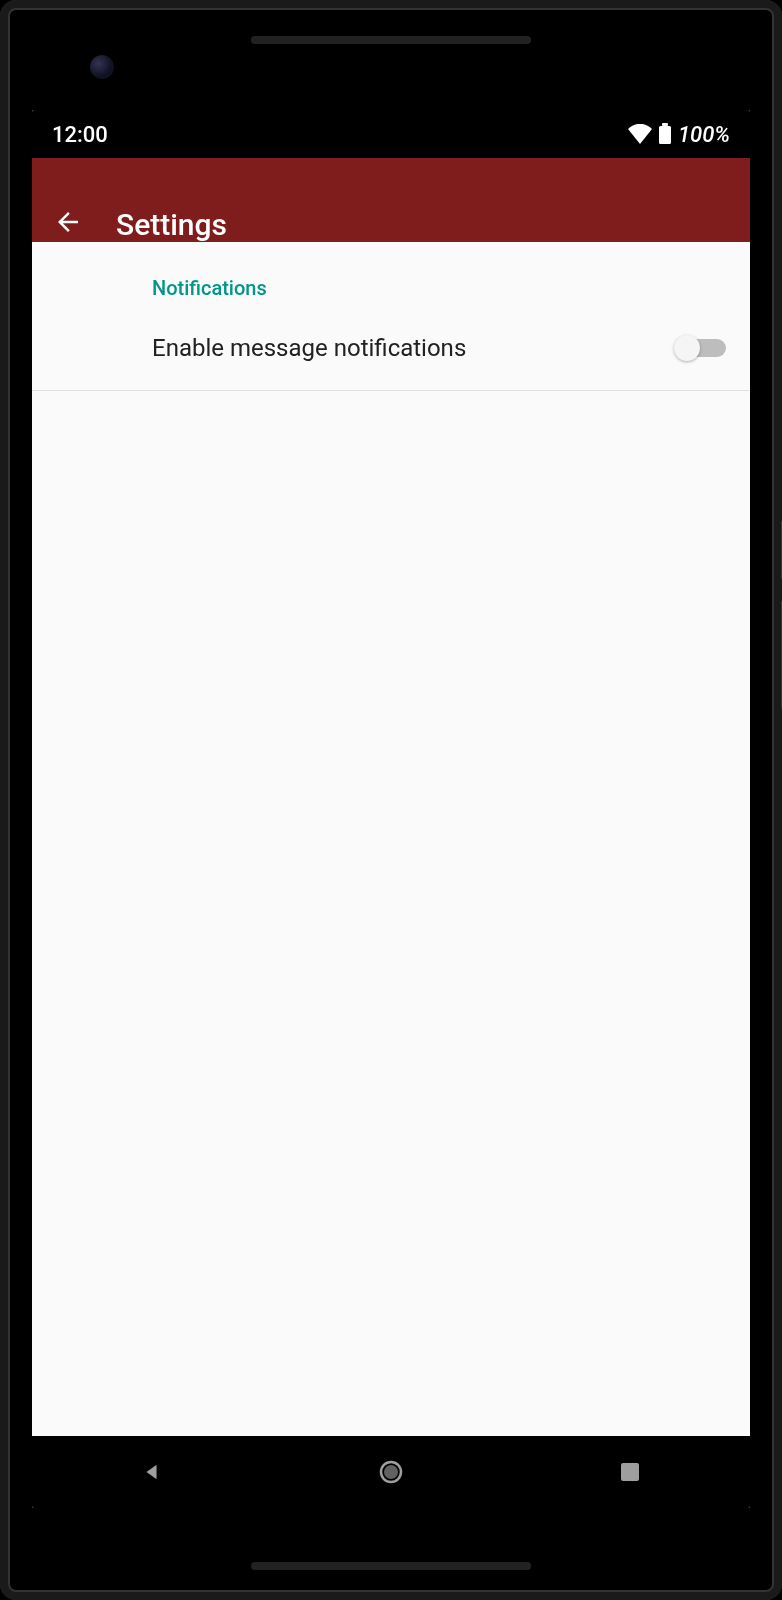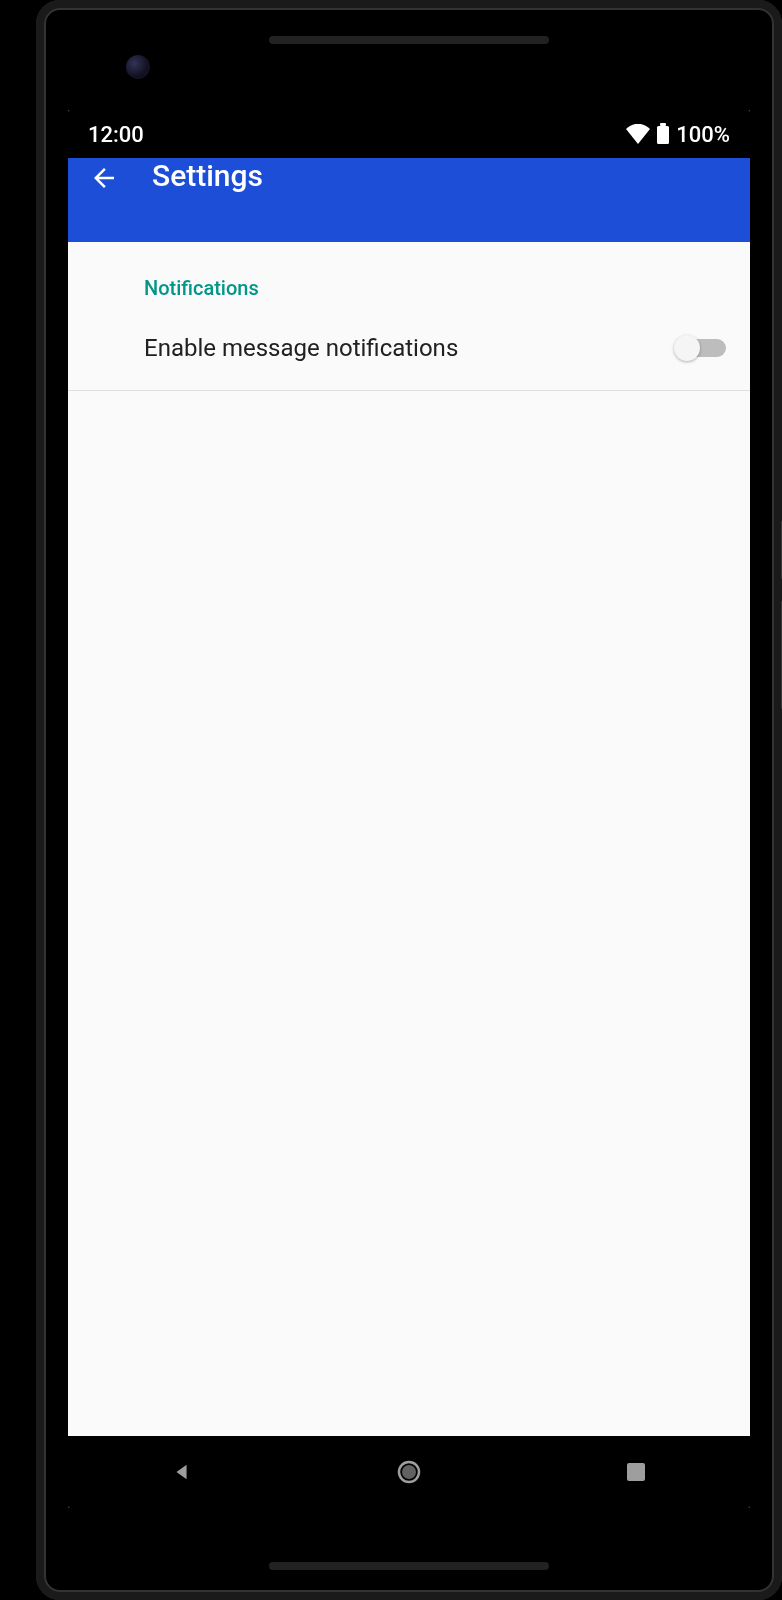--- a/index.html
+++ b/index.html
@@ -9,23 +9,22 @@
       width: 782px;
       height: 1600px;
       overflow: hidden;
       position: relative;
     }
     
     .phone-frame {
       position: absolute;
       top: 0; left: 0; right: 0; bottom: 0;
       background: #000;
-      border-radius: 24px;
+      border-radius: 16px;
       box-shadow: inset 0 0 0 8px #1a1a1a, inset 0 0 0 10px #333;
-      margin-left: 36px;
     }
     .speaker-top, .speaker-bottom {
       position: absolute;
       left: 50%;
       transform: translateX(-50%);
       width: 280px;
       height: 8px;
       background: #222;
       border-radius: 4px;
     }
@@ -70,29 +69,30 @@
       align-items: center;
       justify-content: space-between;
       padding: 0 20px;
       font-size: 22px;
       font-weight: 500;
     }
     .status-right {
       display: flex;
       align-items: center;
       gap: 6px;
+      font-style: italic;
     }
     .status-right svg { display: block; }
     
     .app-bar {
       height: 84px;
-      background: #1d4ed8;
+      background: #7f1d1d;
       color: #fff;
       display: flex;
-      align-items: flex-start;
+      align-items: flex-end;
       padding: 0 16px;
       gap: 28px;
     }
     .back-btn {
       width: 40px;
       height: 40px;
       display: flex;
       align-items: center;
       justify-content: center;
       cursor: pointer;
@@ -103,21 +103,21 @@
     }
     
     .content {
       background: #fafafa;
     }
     
     .section-header, .row-title, .row-sub {
       padding-left: 0;
     }
     .section {
-      padding-left: 76px;
+      padding-left: 120px;
       padding-right: 24px;
     }
     .sec-label {
       color: #009688;
       font-size: 20px;
       font-weight: 500;
       padding-top: 34px;
       padding-bottom: 14px;
     }
     .row {

